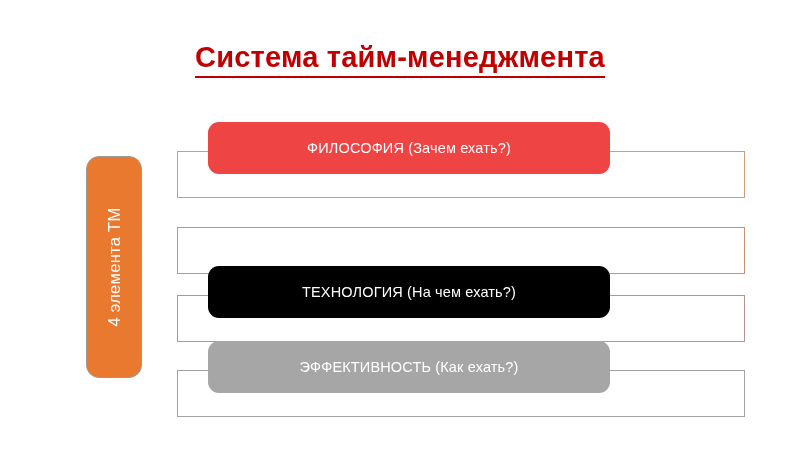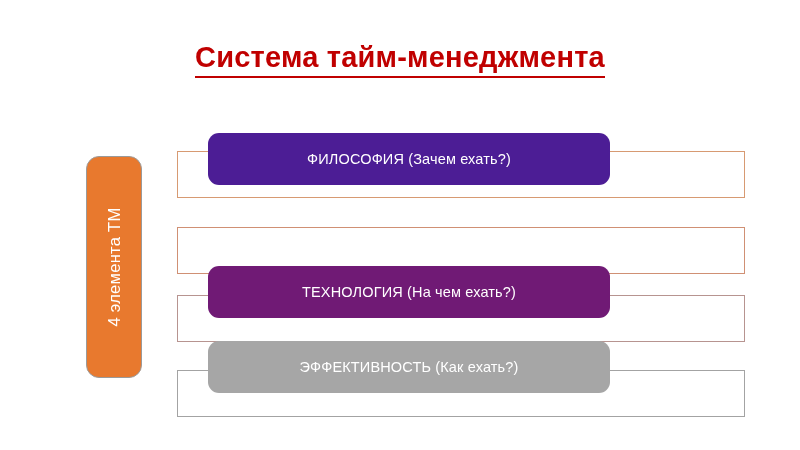--- a/index.html
+++ b/index.html
@@ -113,32 +113,32 @@
   <div id="slide-title">
     <span class="title-text" style="color: rgb(192, 0, 0); border-bottom-color: rgb(192, 0, 0);">Система тайм-менеджмента</span>
   </div>
 
   <div id="side-label" style="background: rgb(232, 121, 46); border-color: rgb(154, 154, 154);">
     <span class="vtext" style="color: rgb(255, 255, 255);">4 элемента ТМ</span>
   </div>
 
   <div class="row" id="row-0">
     <div class="frame" style="border-color: rgb(215, 154, 114);"></div>
-    <div class="pill" style="background: #4c1d95; margin-top: 11px;">
+    <div class="pill" style="background: #ef4444;">
       <span class="pill-label" style="color: rgb(255, 255, 255);">ФИЛОСОФИЯ (Зачем ехать?)</span>
     </div>
   </div>
 
   <div class="row" id="row-1">
     <div class="frame" style="border-color: rgb(208, 144, 116);"></div>
   </div>
 
   <div class="row" id="row-2">
     <div class="frame" style="border-color: rgb(183, 148, 144);"></div>
-    <div class="pill" style="background: #701a75;">
+    <div class="pill" style="background: #000000;">
       <span class="pill-label" style="color: rgb(255, 255, 255);">ТЕХНОЛОГИЯ (На чем ехать?)</span>
     </div>
   </div>
 
   <div class="row" id="row-3">
     <div class="frame" style="border-color: rgb(163, 163, 163);"></div>
     <div class="pill" style="background: rgb(166, 166, 166);">
       <span class="pill-label" style="color: rgb(255, 255, 255);">ЭФФЕКТИВНОСТЬ (Как ехать?)</span>
     </div>
   </div>

